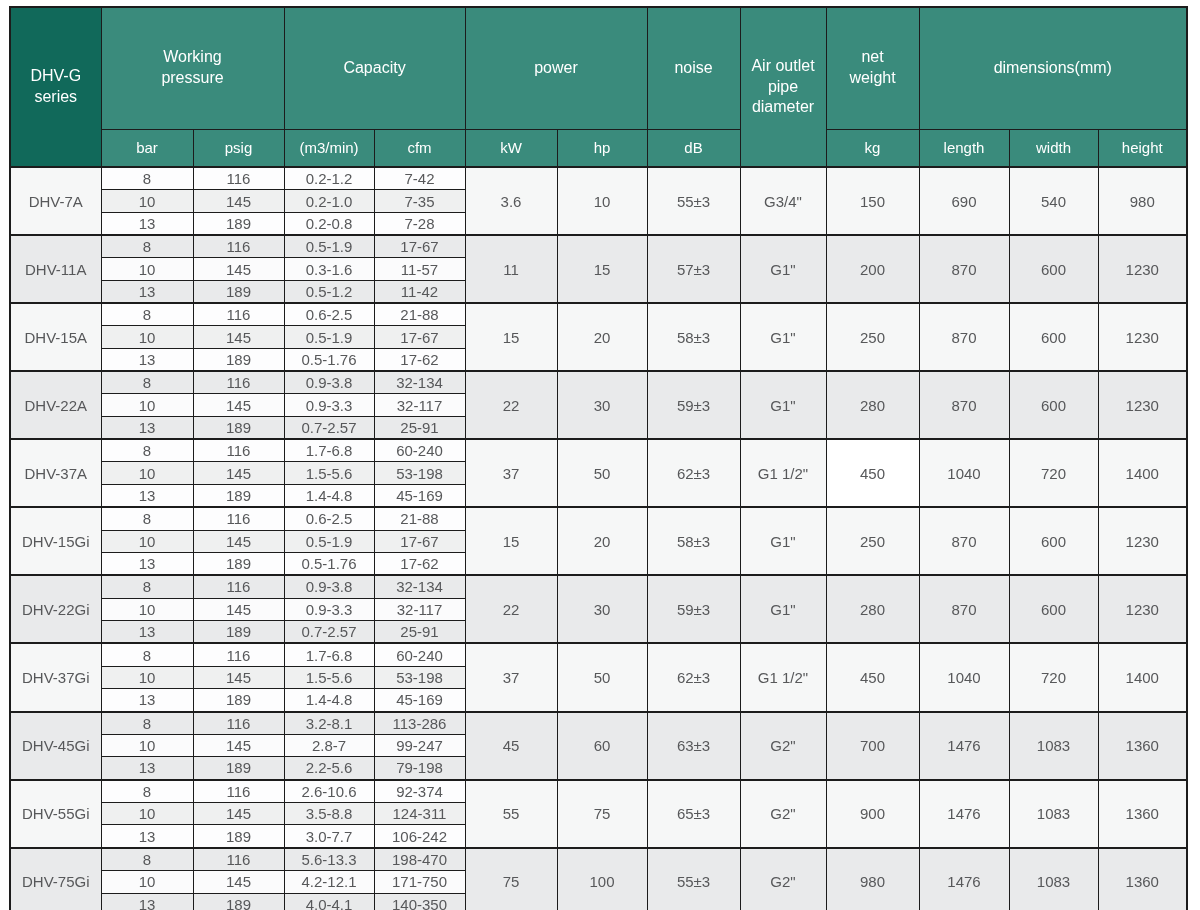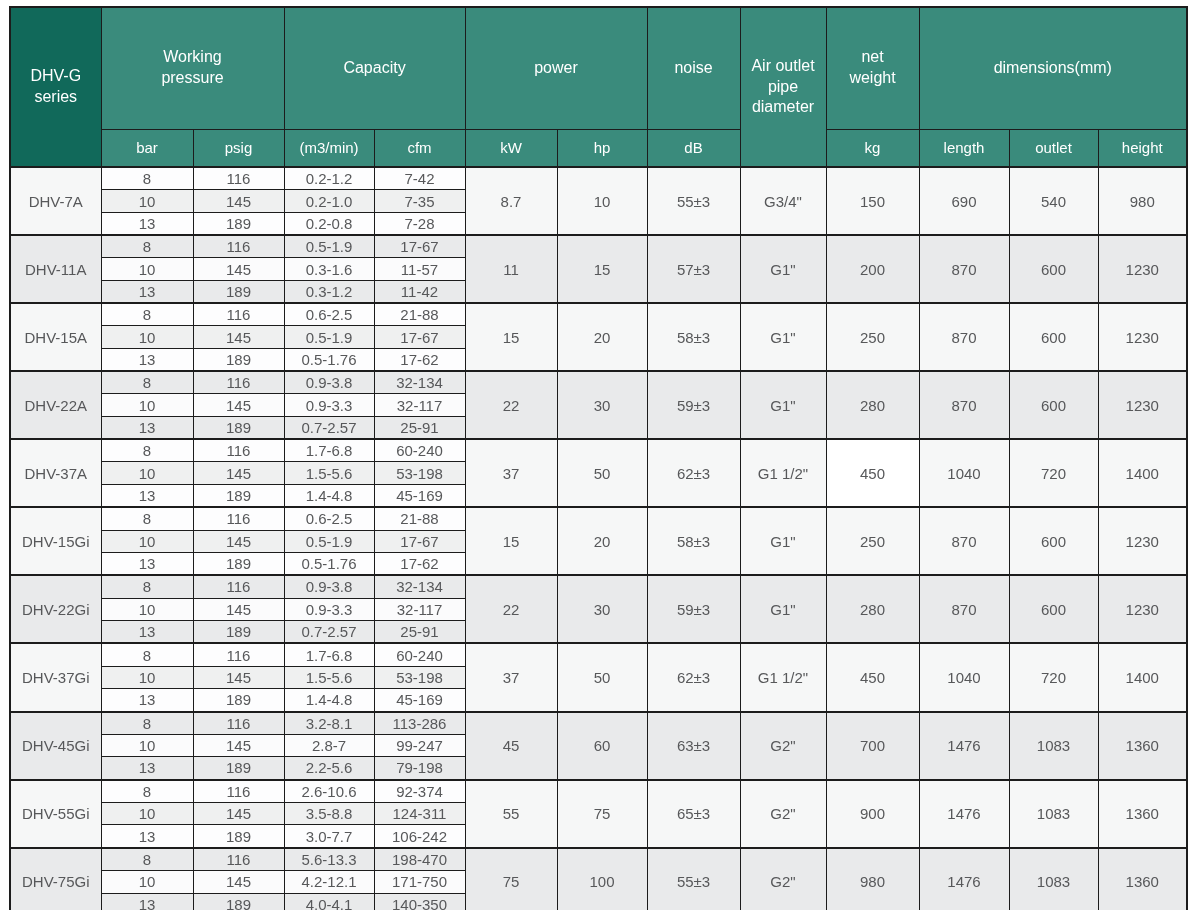--- a/index.html
+++ b/index.html
@@ -89,32 +89,32 @@
       <tr class="subhead">
         <th>bar</th>
         <th>psig</th>
         <th>(m3/min)</th>
         <th>cfm</th>
         <th>kW</th>
         <th>hp</th>
         <th>dB</th>
         <th>kg</th>
         <th>length</th>
-        <th>outlet</th>
+        <th>width</th>
         <th>height</th>
       </tr>
     </thead>
     <tbody>
         <tr class="shade-light sub0 blk-first">
           <td rowspan="3" class="m-light">DHV-7A</td>
           <td class="v">8</td>
           <td class="v">116</td>
           <td class="v">0.2-1.2</td>
           <td class="v">7-42</td>
-          <td rowspan="3" class="m-light">8.7</td>
+          <td rowspan="3" class="m-light">3.6</td>
           <td rowspan="3" class="m-light">10</td>
           <td rowspan="3" class="m-light">55±3</td>
           <td rowspan="3" class="m-light">G3/4"</td>
           <td rowspan="3" class="m-light">150</td>
           <td rowspan="3" class="m-light">690</td>
           <td rowspan="3" class="m-light">540</td>
           <td rowspan="3" class="m-light">980</td>
         </tr>
         <tr class="shade-light sub1">
           <td class="v">10</td>
@@ -145,21 +145,21 @@
         </tr>
         <tr class="shade-dark sub1">
           <td class="v">10</td>
           <td class="v">145</td>
           <td class="v">0.3-1.6</td>
           <td class="v">11-57</td>
         </tr>
         <tr class="shade-dark sub2">
           <td class="v">13</td>
           <td class="v">189</td>
-          <td class="v">0.3-1.2</td>
+          <td class="v">0.5-1.2</td>
           <td class="v">11-42</td>
         </tr>
         <tr class="shade-light sub0 blk-first">
           <td rowspan="3" class="m-light">DHV-15A</td>
           <td class="v">8</td>
           <td class="v">116</td>
           <td class="v">0.6-2.5</td>
           <td class="v">21-88</td>
           <td rowspan="3" class="m-light">15</td>
           <td rowspan="3" class="m-light">20</td>

